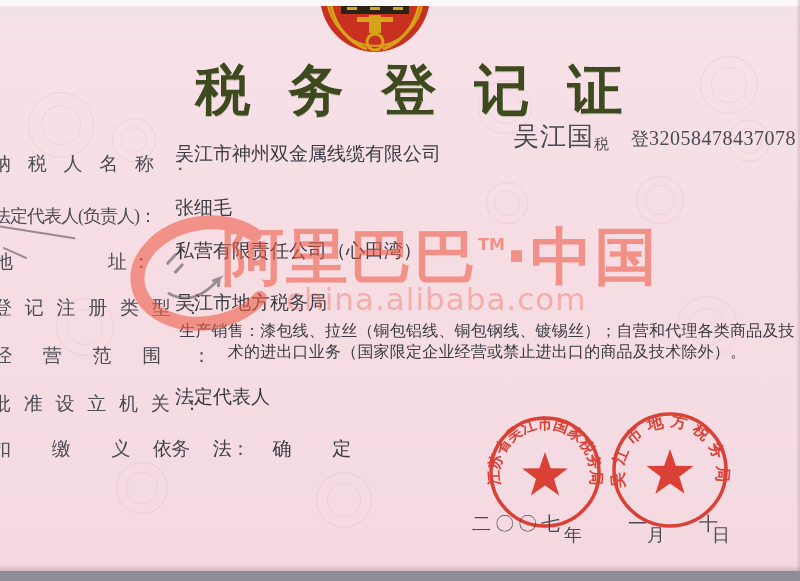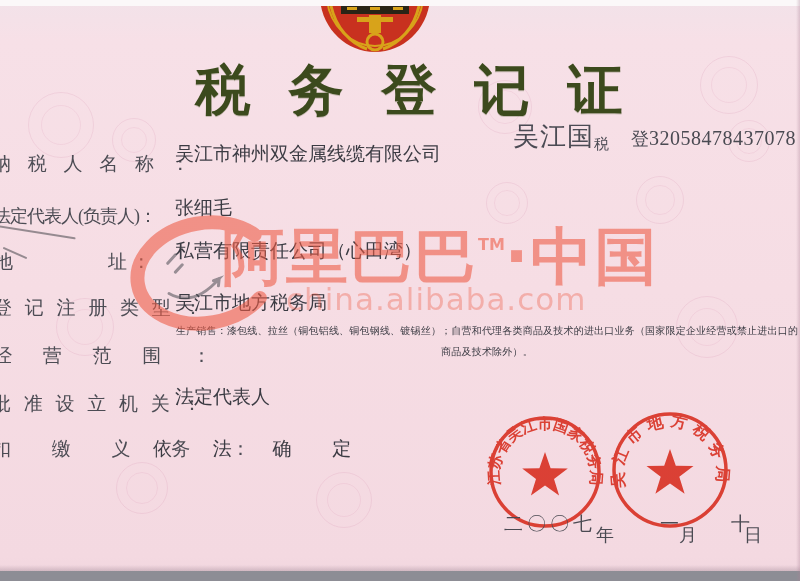--- a/index.html
+++ b/index.html
@@ -27,36 +27,36 @@
 
   .serial{position:absolute;left:513px;top:119px;color:#4b4b54;white-space:nowrap;}
   .serial .pfx{font-size:26px;letter-spacing:1px;}
   .serial .pfx-sm{font-size:15px;position:relative;top:4px;}
   .serial .mid{font-size:18px;margin-left:22px;}
   .serial .num{font-size:20px;letter-spacing:.5px;color:#4a4a52;}
 
   .row{position:absolute;left:0;width:800px;}
   .lbl{position:absolute;color:#4c4c54;font-size:19px;white-space:nowrap;}
   .val{position:absolute;left:175px;color:#3b3b43;font-size:19px;white-space:nowrap;}
-  .scope{position:absolute;left:173px;width:628px;font-size:10px;line-height:21px;color:#3b3b43;letter-spacing:.2px;white-space:normal;}
+  .scope{position:absolute;left:173px;width:628px;font-size:16px;line-height:21px;color:#3b3b43;letter-spacing:.2px;white-space:normal;}
 
   .watermark{position:absolute;left:0;top:195px;width:800px;height:140px;opacity:.58;pointer-events:none;}
   .wm-logo{position:absolute;left:126px;top:14px;width:158px;height:128px;transform:rotate(-10deg);}
   .wm-text{position:absolute;left:222px;top:20px;font-family:"DejaVu Sans","Liberation Sans",sans-serif;
     font-weight:bold;font-size:62px;color:#ee5a44;white-space:nowrap;letter-spacing:2px;}
   .wm-tm{font-size:16px;vertical-align:28px;letter-spacing:0;}
   .wm-url{position:absolute;left:286px;top:86px;font-family:"DejaVu Sans","Liberation Sans",sans-serif;
     font-size:31px;color:rgba(238,90,68,.62);letter-spacing:1px;}
 
   .seal{position:absolute;mix-blend-mode:multiply;opacity:.92;}
   .issuer-caption{position:absolute;left:527px;top:485px;font-size:17px;color:#3f3f47;letter-spacing:9px;white-space:nowrap;}
 
   .dateline{position:absolute;left:472px;top:511px;color:#4a4a52;font-size:19px;white-space:nowrap;}
   .dateline span{display:inline-block;}
-  .d-year{letter-spacing:4px;margin-left:32px;}
+  .d-year{letter-spacing:4px;}
   .d-unit{transform:translateY(11px);font-size:18px;}
   .d-month{margin-left:46px;}
   .d-day{margin-left:34px;}
   .d-day-unit{margin-left:-6px;}
 
   .crease{position:absolute;background:rgba(70,70,75,.55);height:2px;border-radius:2px;}
 </style>
 </head>
 <body>
 

